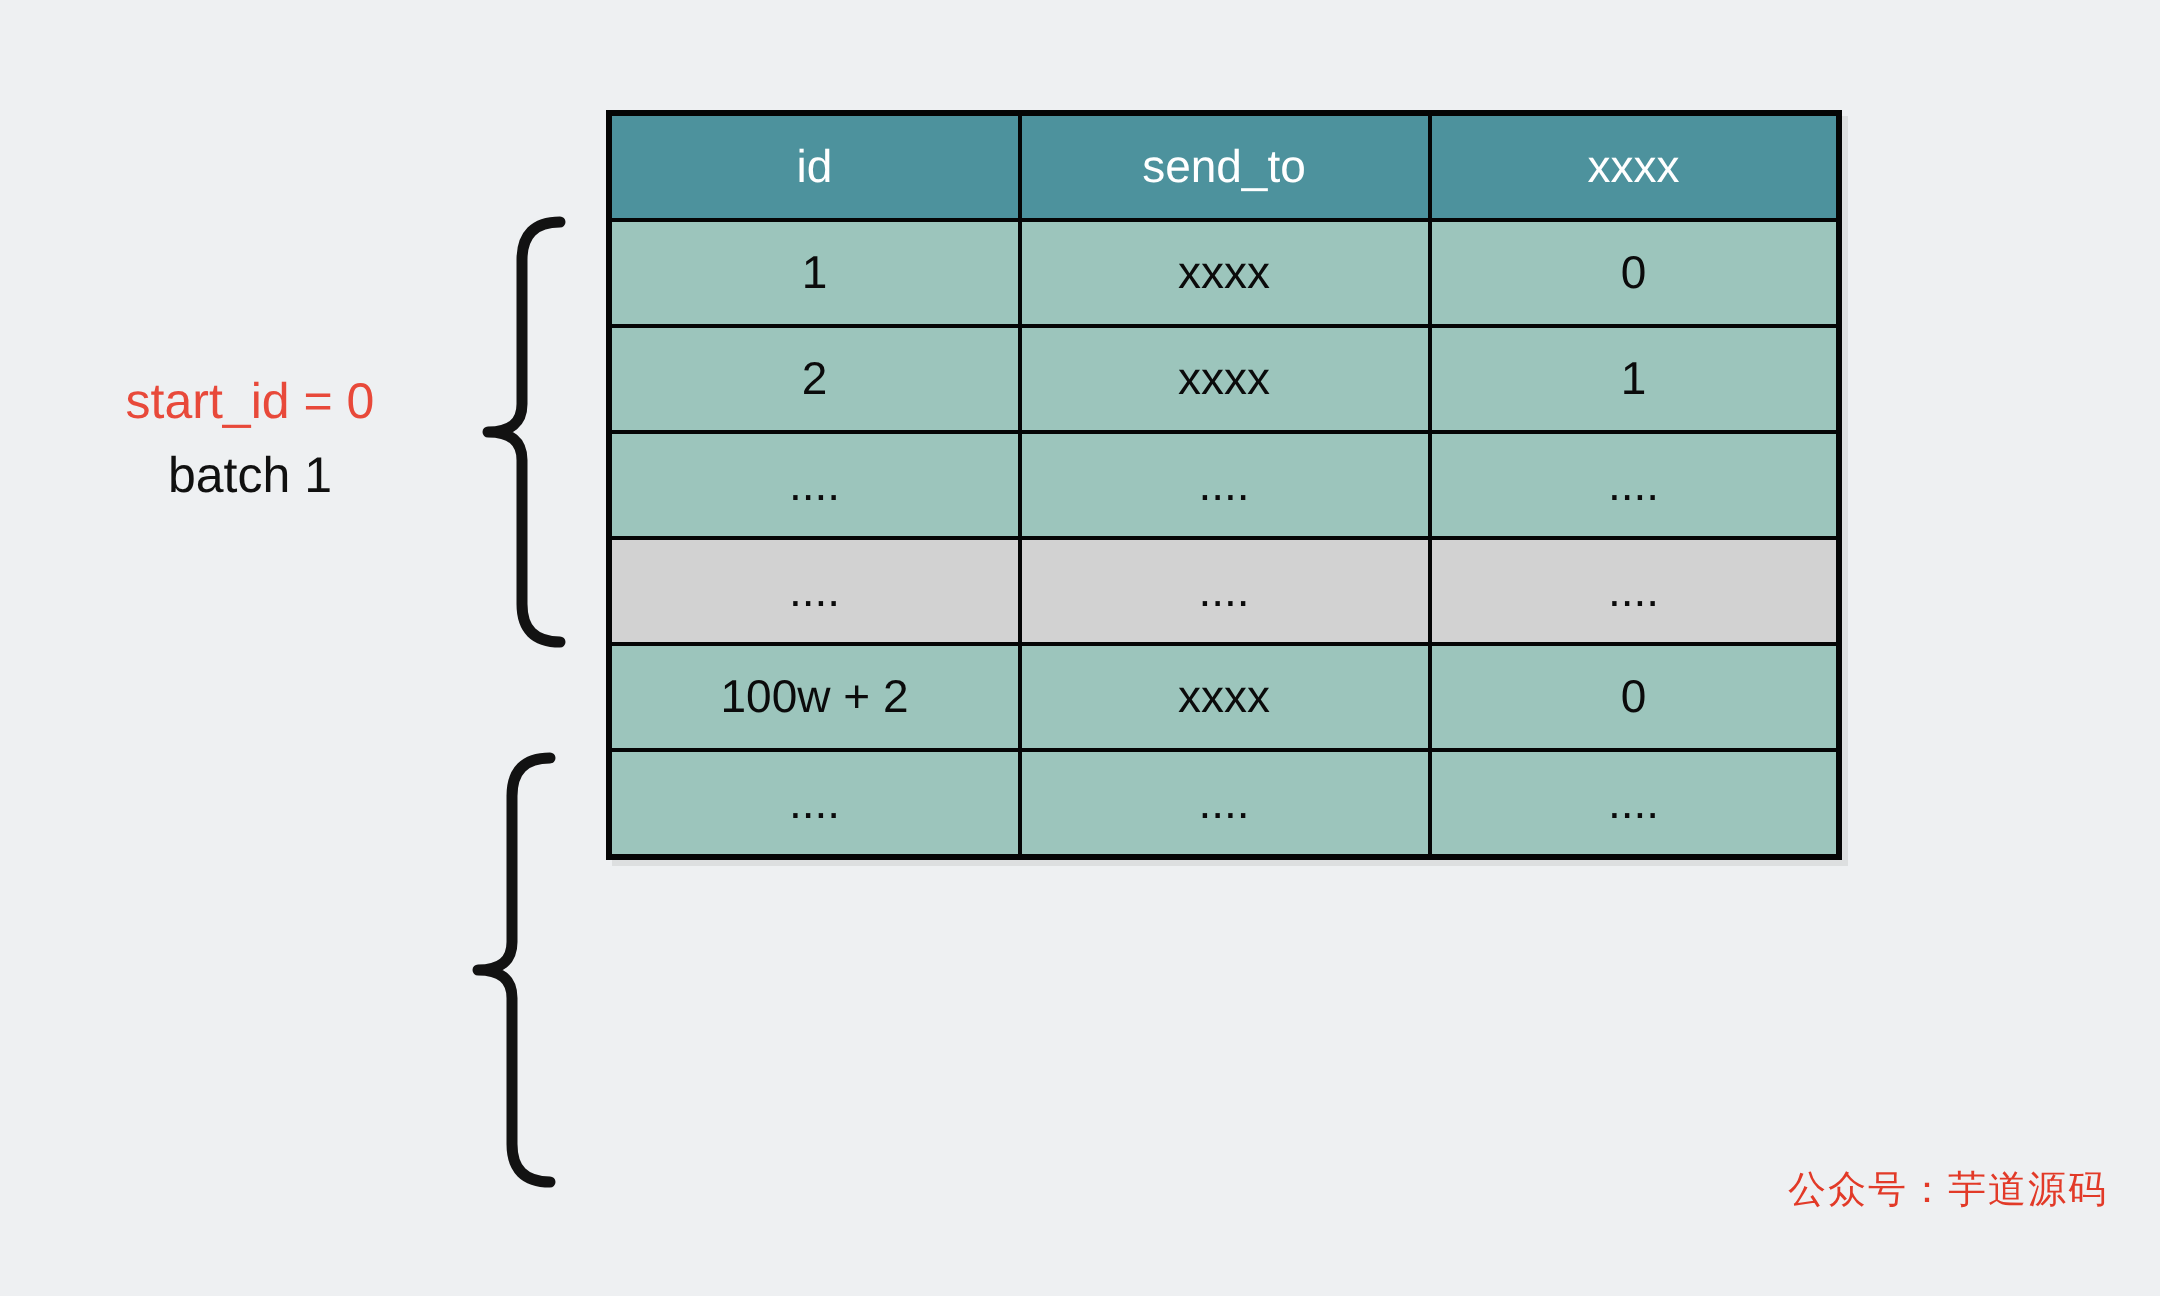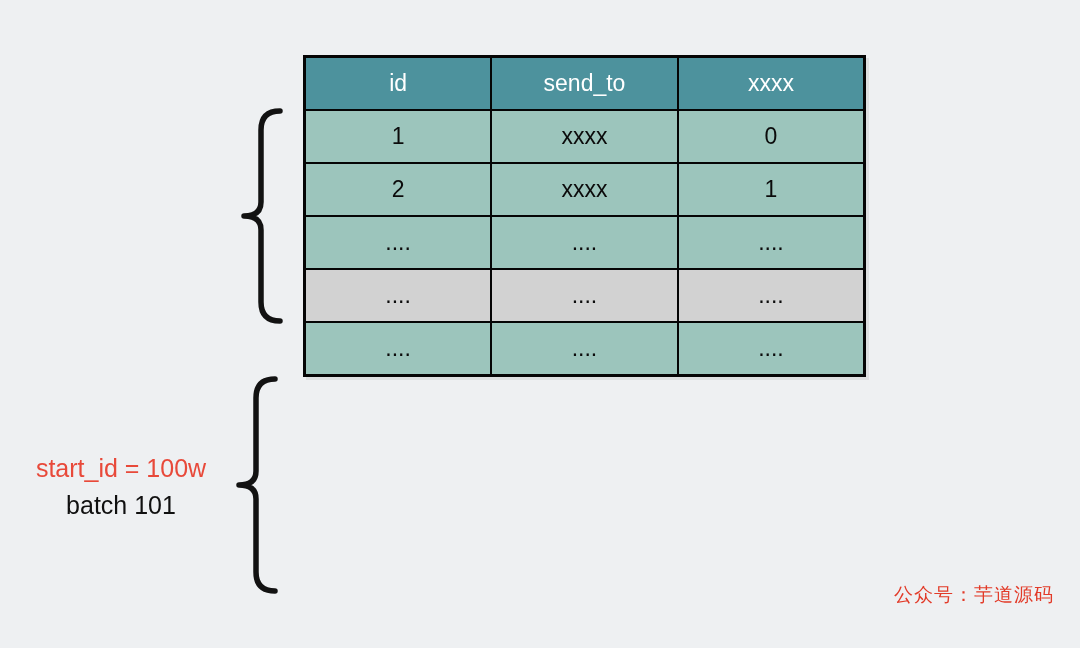--- a/index.html
+++ b/index.html
@@ -17,21 +17,21 @@
     position: relative;
     width: 1080px;
     height: 648px;
   }
 
   
   table.batch-table {
     position: absolute;
     left: 303px;
     top: 55px;
-    width: 563px;
+    width: 618px;
     border-collapse: collapse;
     table-layout: fixed;
     border: 3px solid #050505;
     box-shadow: 3px 3px 0 rgba(0,0,0,0.07);
   }
   table.batch-table th,
   table.batch-table td {
     border: 2px solid #050505;
     height: 51px;
     text-align: center;
@@ -98,25 +98,25 @@
       <path d="M 42 4 Q 23 4 23 23 L 23 95 Q 23 109 6 109 Q 23 109 23 123 L 23 195 Q 23 214 42 214" fill="none" stroke="#121212" stroke-width="5.5" stroke-linecap="round" stroke-linejoin="round"></path>
     </svg>
   </div>
 
   <div class="brace brace-2">
     <svg viewBox="0 0 48 220" preserveAspectRatio="none" aria-hidden="true">
       <path d="M 42 4 Q 23 4 23 23 L 23 96 Q 23 110 6 110 Q 23 110 23 124 L 23 197 Q 23 216 42 216" fill="none" stroke="#121212" stroke-width="5.5" stroke-linecap="round" stroke-linejoin="round"></path>
     </svg>
   </div>
 
+  <div class="side-label label-1">
+    <div class="line1">start_id = 0</div>
+    <div class="line2">batch 1</div>
+  </div>
 
-  <div class="side-label label-2">
-    <div class="line1">start_id = 100w</div>
-    <div class="line2">batch 101</div>
-  </div>
 
   <table class="batch-table">
     <thead>
       <tr>
         <th>id</th>
         <th>send_to</th>
         <th>xxxx</th>
       </tr>
     </thead>
     <tbody>
@@ -134,20 +134,25 @@
         <td>....</td>
         <td>....</td>
         <td>....</td>
       </tr>
       <tr class="sep">
         <td>....</td>
         <td>....</td>
         <td>....</td>
       </tr>
       <tr>
+        <td>100w + 2</td>
+        <td>xxxx</td>
+        <td>0</td>
+      </tr>
+      <tr>
         <td>....</td>
         <td>....</td>
         <td>....</td>
       </tr>
     </tbody>
   </table>
 
   <div class="watermark">公众号：芋道源码</div>
 
 </div>

